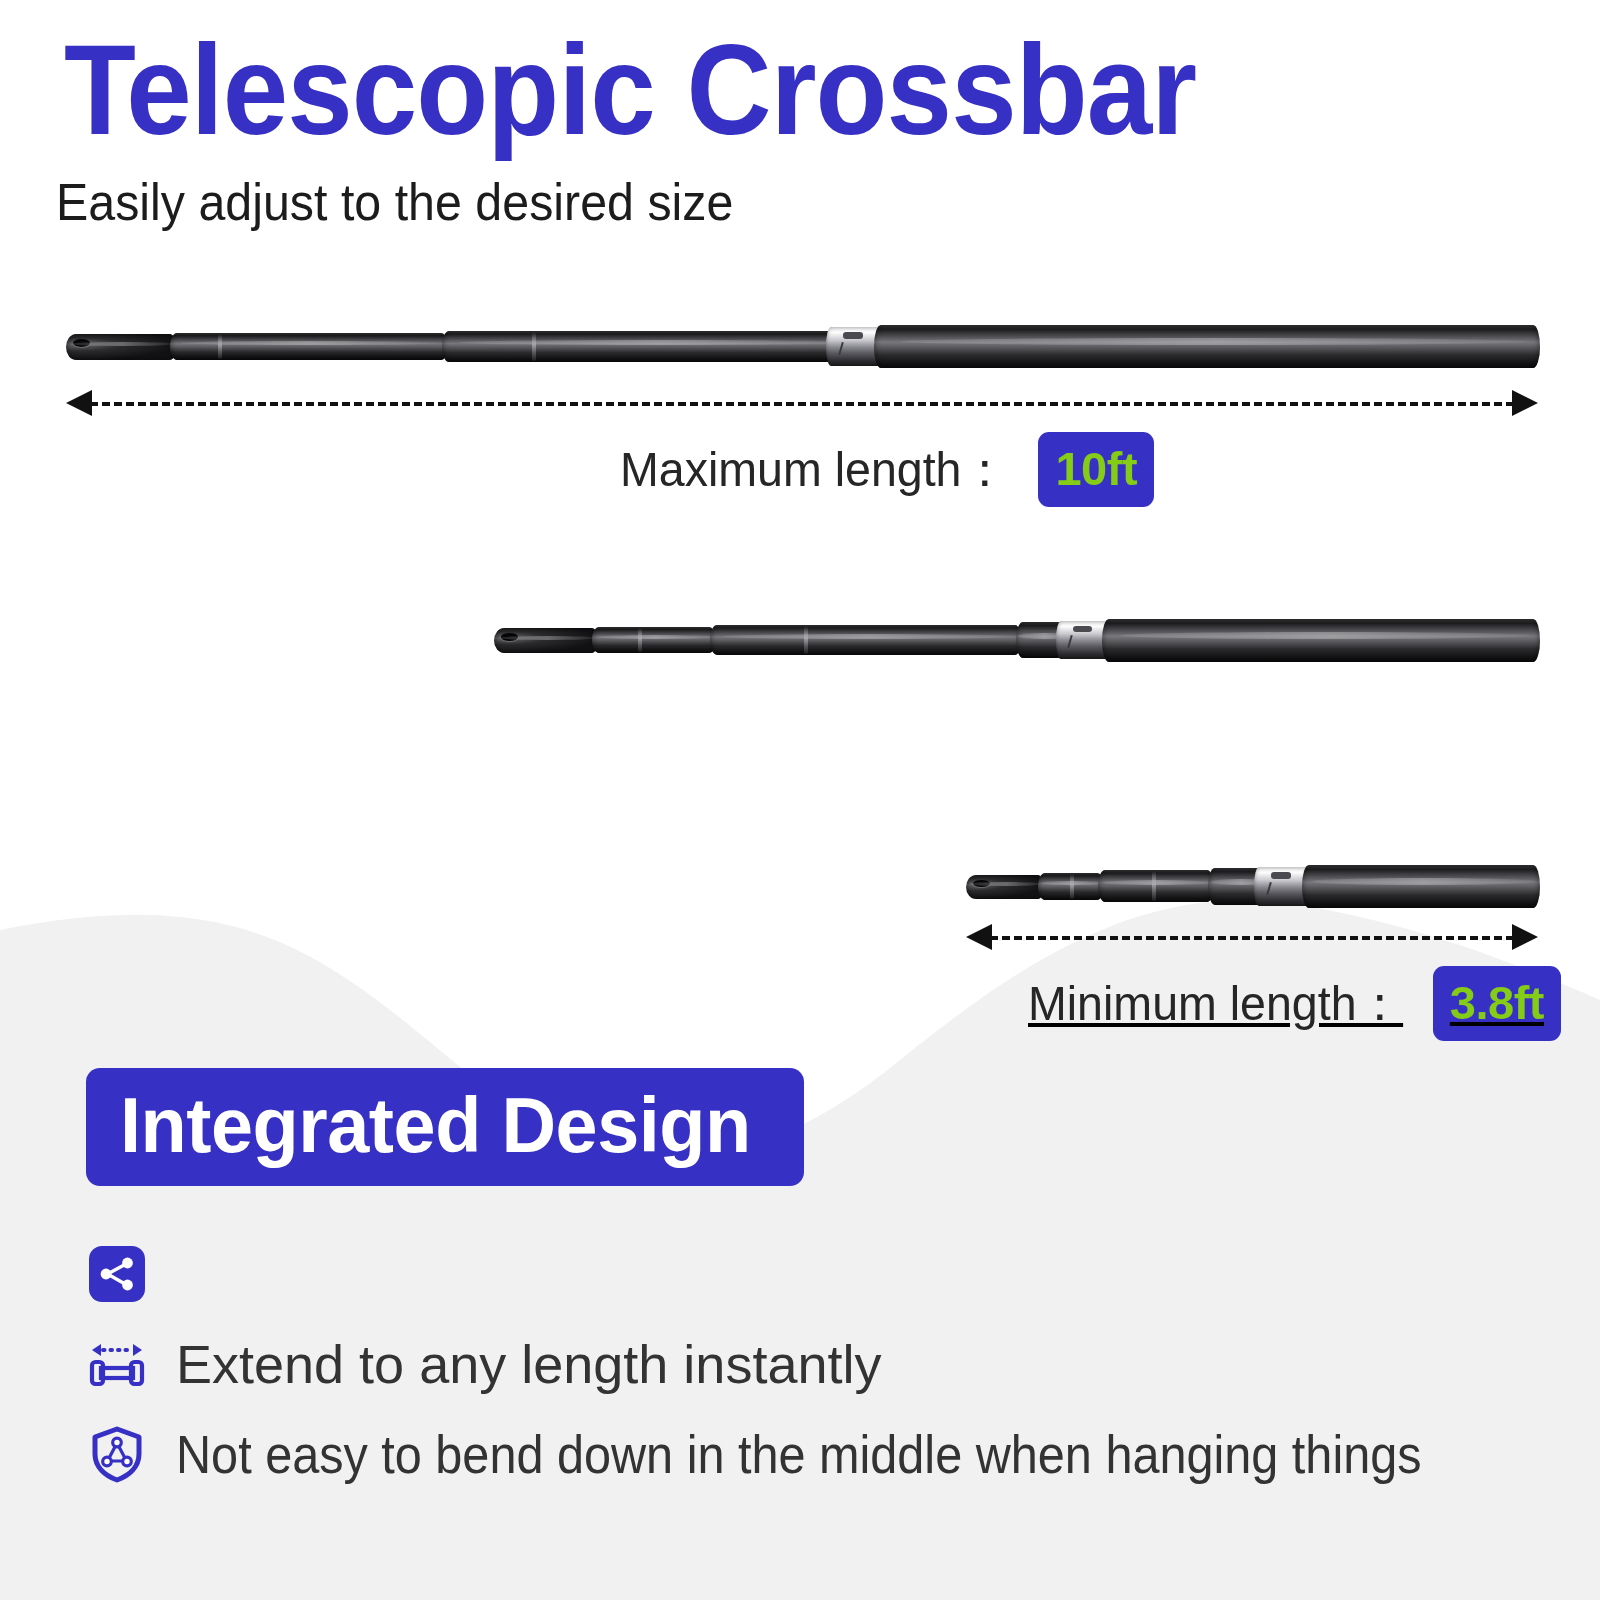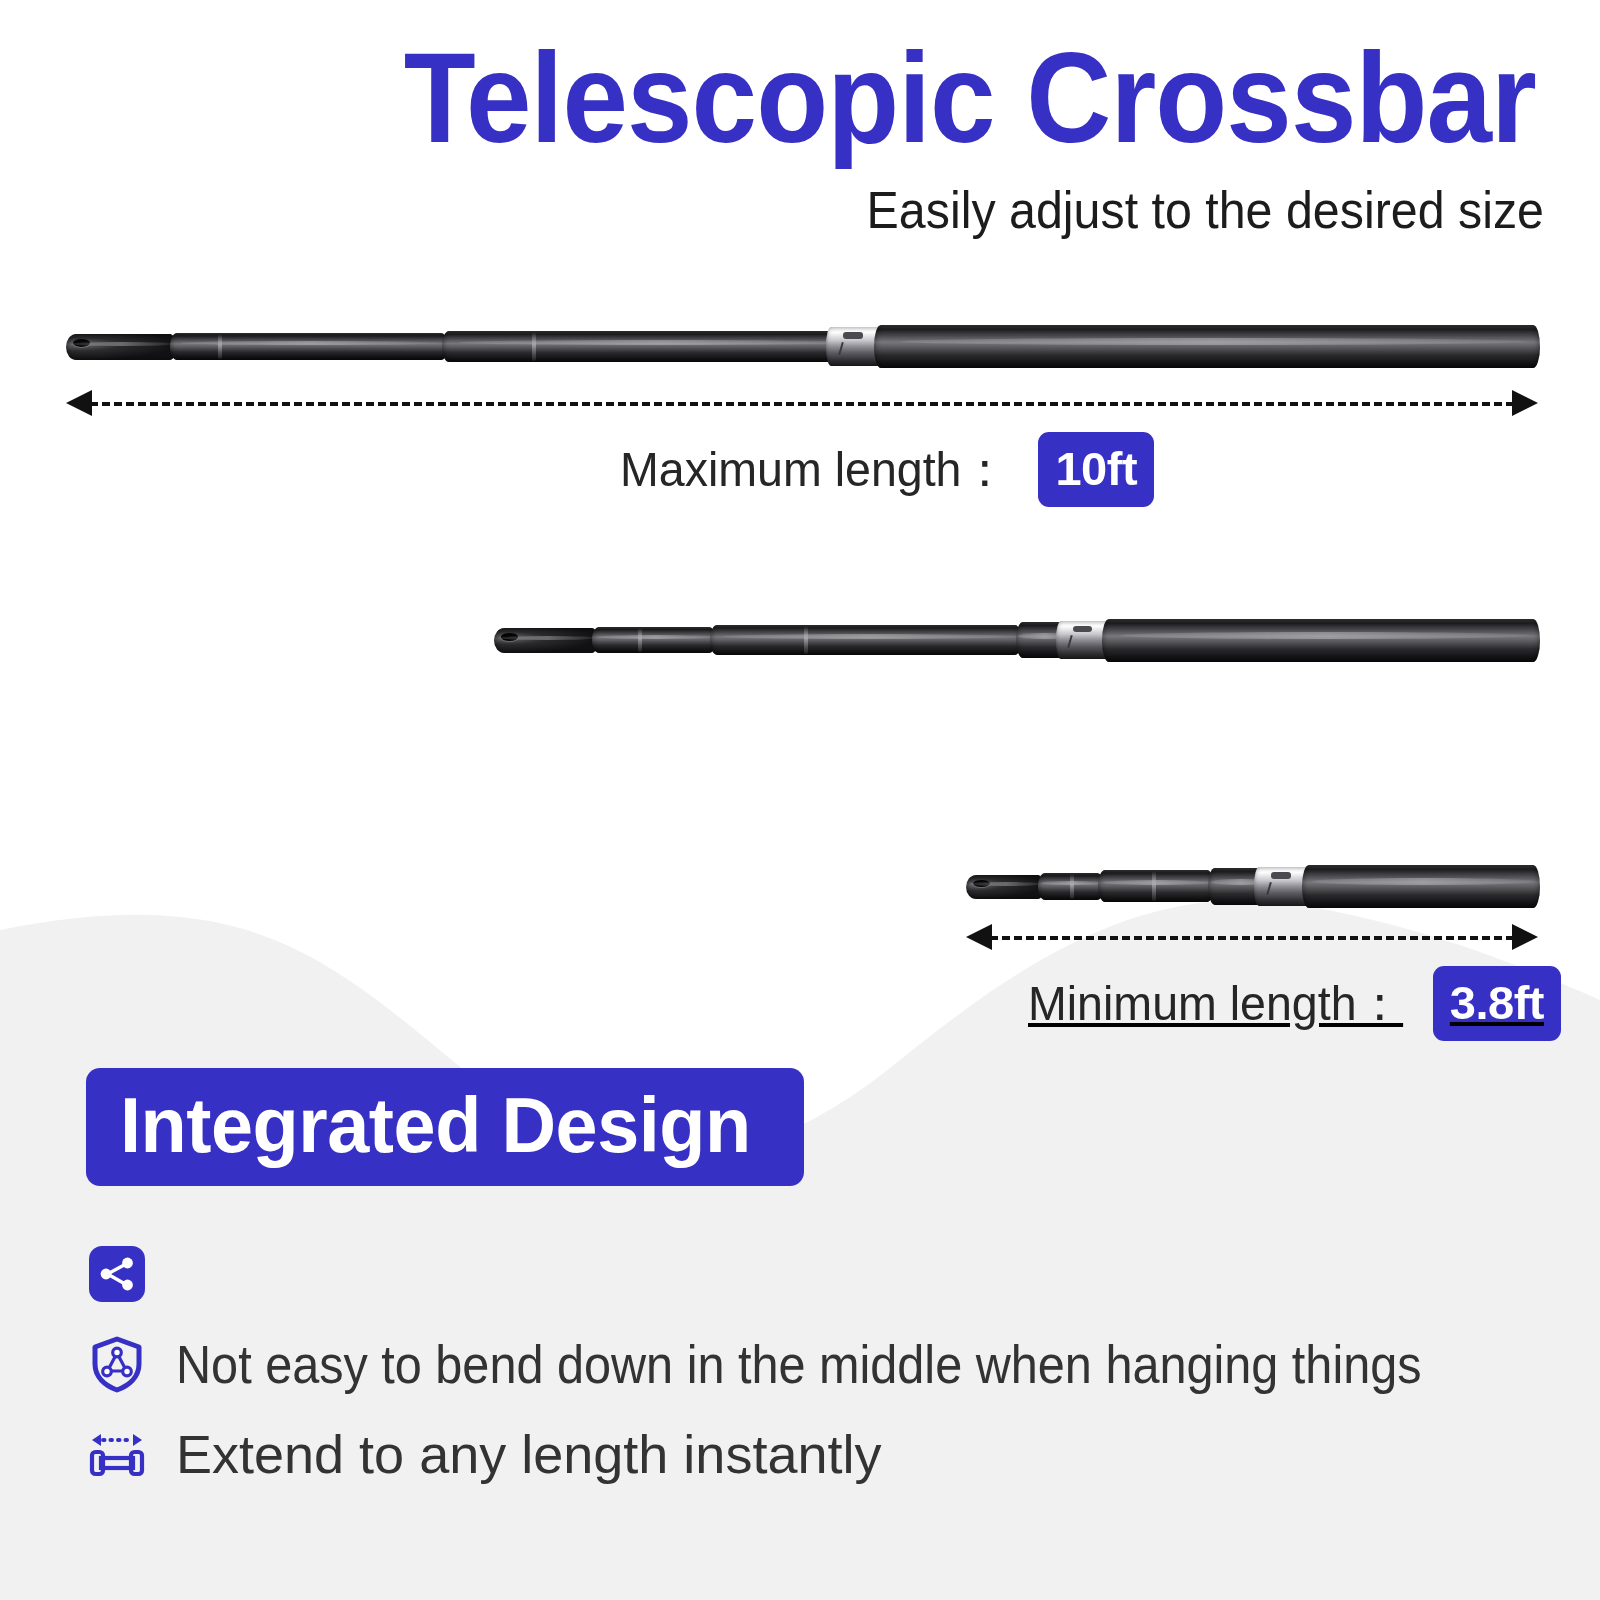--- a/index.html
+++ b/index.html
@@ -24,24 +24,24 @@
     position: absolute;
     left: 0; top: 0;
     width: 1600px;
     height: 1600px;
     z-index: 0;
   }
 
   
   .header {
     position: absolute;
-    left: 0; top: 8px;
+    left: 0; top: 0;
     width: 1600px;
     z-index: 5;
-    text-align: right;
+    text-align: left;
   }
   .title {
     font-family: "Liberation Sans Narrow", "Liberation Sans", sans-serif;
     font-weight: 700;
     font-size: 128px;
     line-height: 1.06;
     letter-spacing: -1px;
     color: #3730c4;
     margin: 22px 0 0 0;
     transform: scaleX(0.92);
@@ -174,21 +174,21 @@
   .length-label {
     font-family: "Liberation Sans Narrow", "Liberation Sans", sans-serif;
     font-size: 49px;
     color: #262626;
     white-space: nowrap;
     transform: scaleX(0.95);
     transform-origin: left center;
   }
   .length-badge {
     background: #3730c4;
-    color: #ffffff;
+    color: #84cc16;
     font-family: "Liberation Sans Narrow", "Liberation Sans", sans-serif;
     font-weight: 700;
     font-size: 47px;
     line-height: 1;
     padding: 13px 17px 15px 17px;
     border-radius: 11px;
     margin-left: 10px;
     white-space: nowrap;
     letter-spacing: -0.5px;
   }
@@ -346,52 +346,52 @@
           <rect x="1" y="1" width="56" height="56" rx="13" fill="#3730C4"></rect>
           <g stroke="#FFFFFF" stroke-width="3.4" stroke-linecap="round">
             <line x1="19.5" y1="29" x2="38" y2="19"></line>
             <line x1="19.5" y1="29" x2="38" y2="39.5"></line>
           </g>
           <circle cx="18" cy="29" r="5.4" fill="#FFFFFF"></circle>
           <circle cx="39.5" cy="18" r="5.4" fill="#FFFFFF"></circle>
           <circle cx="39.5" cy="40" r="5.4" fill="#FFFFFF"></circle>
         </svg>
       </span>
+    </div>
+
+    <div class="feature">
+      <span class="feature-icon">
+        <svg width="58" height="58" viewBox="0 0 58 58">
+
+          <g fill="#3730C4">
+            <polygon points="4,15 13,9 13,21"></polygon>
+            <polygon points="54,15 45,9 45,21"></polygon>
+          </g>
+          <line x1="15" y1="15" x2="43" y2="15" stroke="#3730C4" stroke-width="4" stroke-linecap="round" stroke-dasharray="1.5 6"></line>
+
+          <rect x="4" y="27" width="11" height="22" rx="3.5" fill="none" stroke="#3730C4" stroke-width="4.2"></rect>
+          <rect x="43" y="27" width="11" height="22" rx="3.5" fill="none" stroke="#3730C4" stroke-width="4.2"></rect>
+          <rect x="13" y="33" width="32" height="10" fill="none" stroke="#3730C4" stroke-width="4.2"></rect>
+        </svg>
+      </span>
+      <span class="feature-text">Extend to any length instantly</span>
     </div>
 
     <div class="feature">
       <span class="feature-icon">
         <svg width="58" height="58" viewBox="0 0 58 58">
           <path d="M29 4 L51 12 V29 C51 42 41 50.5 29 55 C17 50.5 7 42 7 29 V12 Z" fill="none" stroke="#3730C4" stroke-width="5" stroke-linejoin="round"></path>
           <g stroke="#3730C4" stroke-width="3.2" stroke-linecap="round">
             <line x1="29" y1="18" x2="19.5" y2="36"></line>
             <line x1="29" y1="18" x2="38.5" y2="36"></line>
             <line x1="19.5" y1="36" x2="38.5" y2="36"></line>
           </g>
           <circle cx="29" cy="17.5" r="4.3" fill="#FFFFFF" stroke="#3730C4" stroke-width="3.2"></circle>
           <circle cx="19" cy="36.5" r="4.3" fill="#FFFFFF" stroke="#3730C4" stroke-width="3.2"></circle>
           <circle cx="39" cy="36.5" r="4.3" fill="#FFFFFF" stroke="#3730C4" stroke-width="3.2"></circle>
         </svg>
       </span>
       <span class="feature-text squeeze-hard">Not easy to bend down in the middle when hanging things</span>
     </div>
 
-    <div class="feature">
-      <span class="feature-icon">
-        <svg width="58" height="58" viewBox="0 0 58 58">
-
-          <g fill="#3730C4">
-            <polygon points="4,15 13,9 13,21"></polygon>
-            <polygon points="54,15 45,9 45,21"></polygon>
-          </g>
-          <line x1="15" y1="15" x2="43" y2="15" stroke="#3730C4" stroke-width="4" stroke-linecap="round" stroke-dasharray="1.5 6"></line>
-
-          <rect x="4" y="27" width="11" height="22" rx="3.5" fill="none" stroke="#3730C4" stroke-width="4.2"></rect>
-          <rect x="43" y="27" width="11" height="22" rx="3.5" fill="none" stroke="#3730C4" stroke-width="4.2"></rect>
-          <rect x="13" y="33" width="32" height="10" fill="none" stroke="#3730C4" stroke-width="4.2"></rect>
-        </svg>
-      </span>
-      <span class="feature-text">Extend to any length instantly</span>
-    </div>
-
   </div>
 
 </div>
 
 </body></html>

